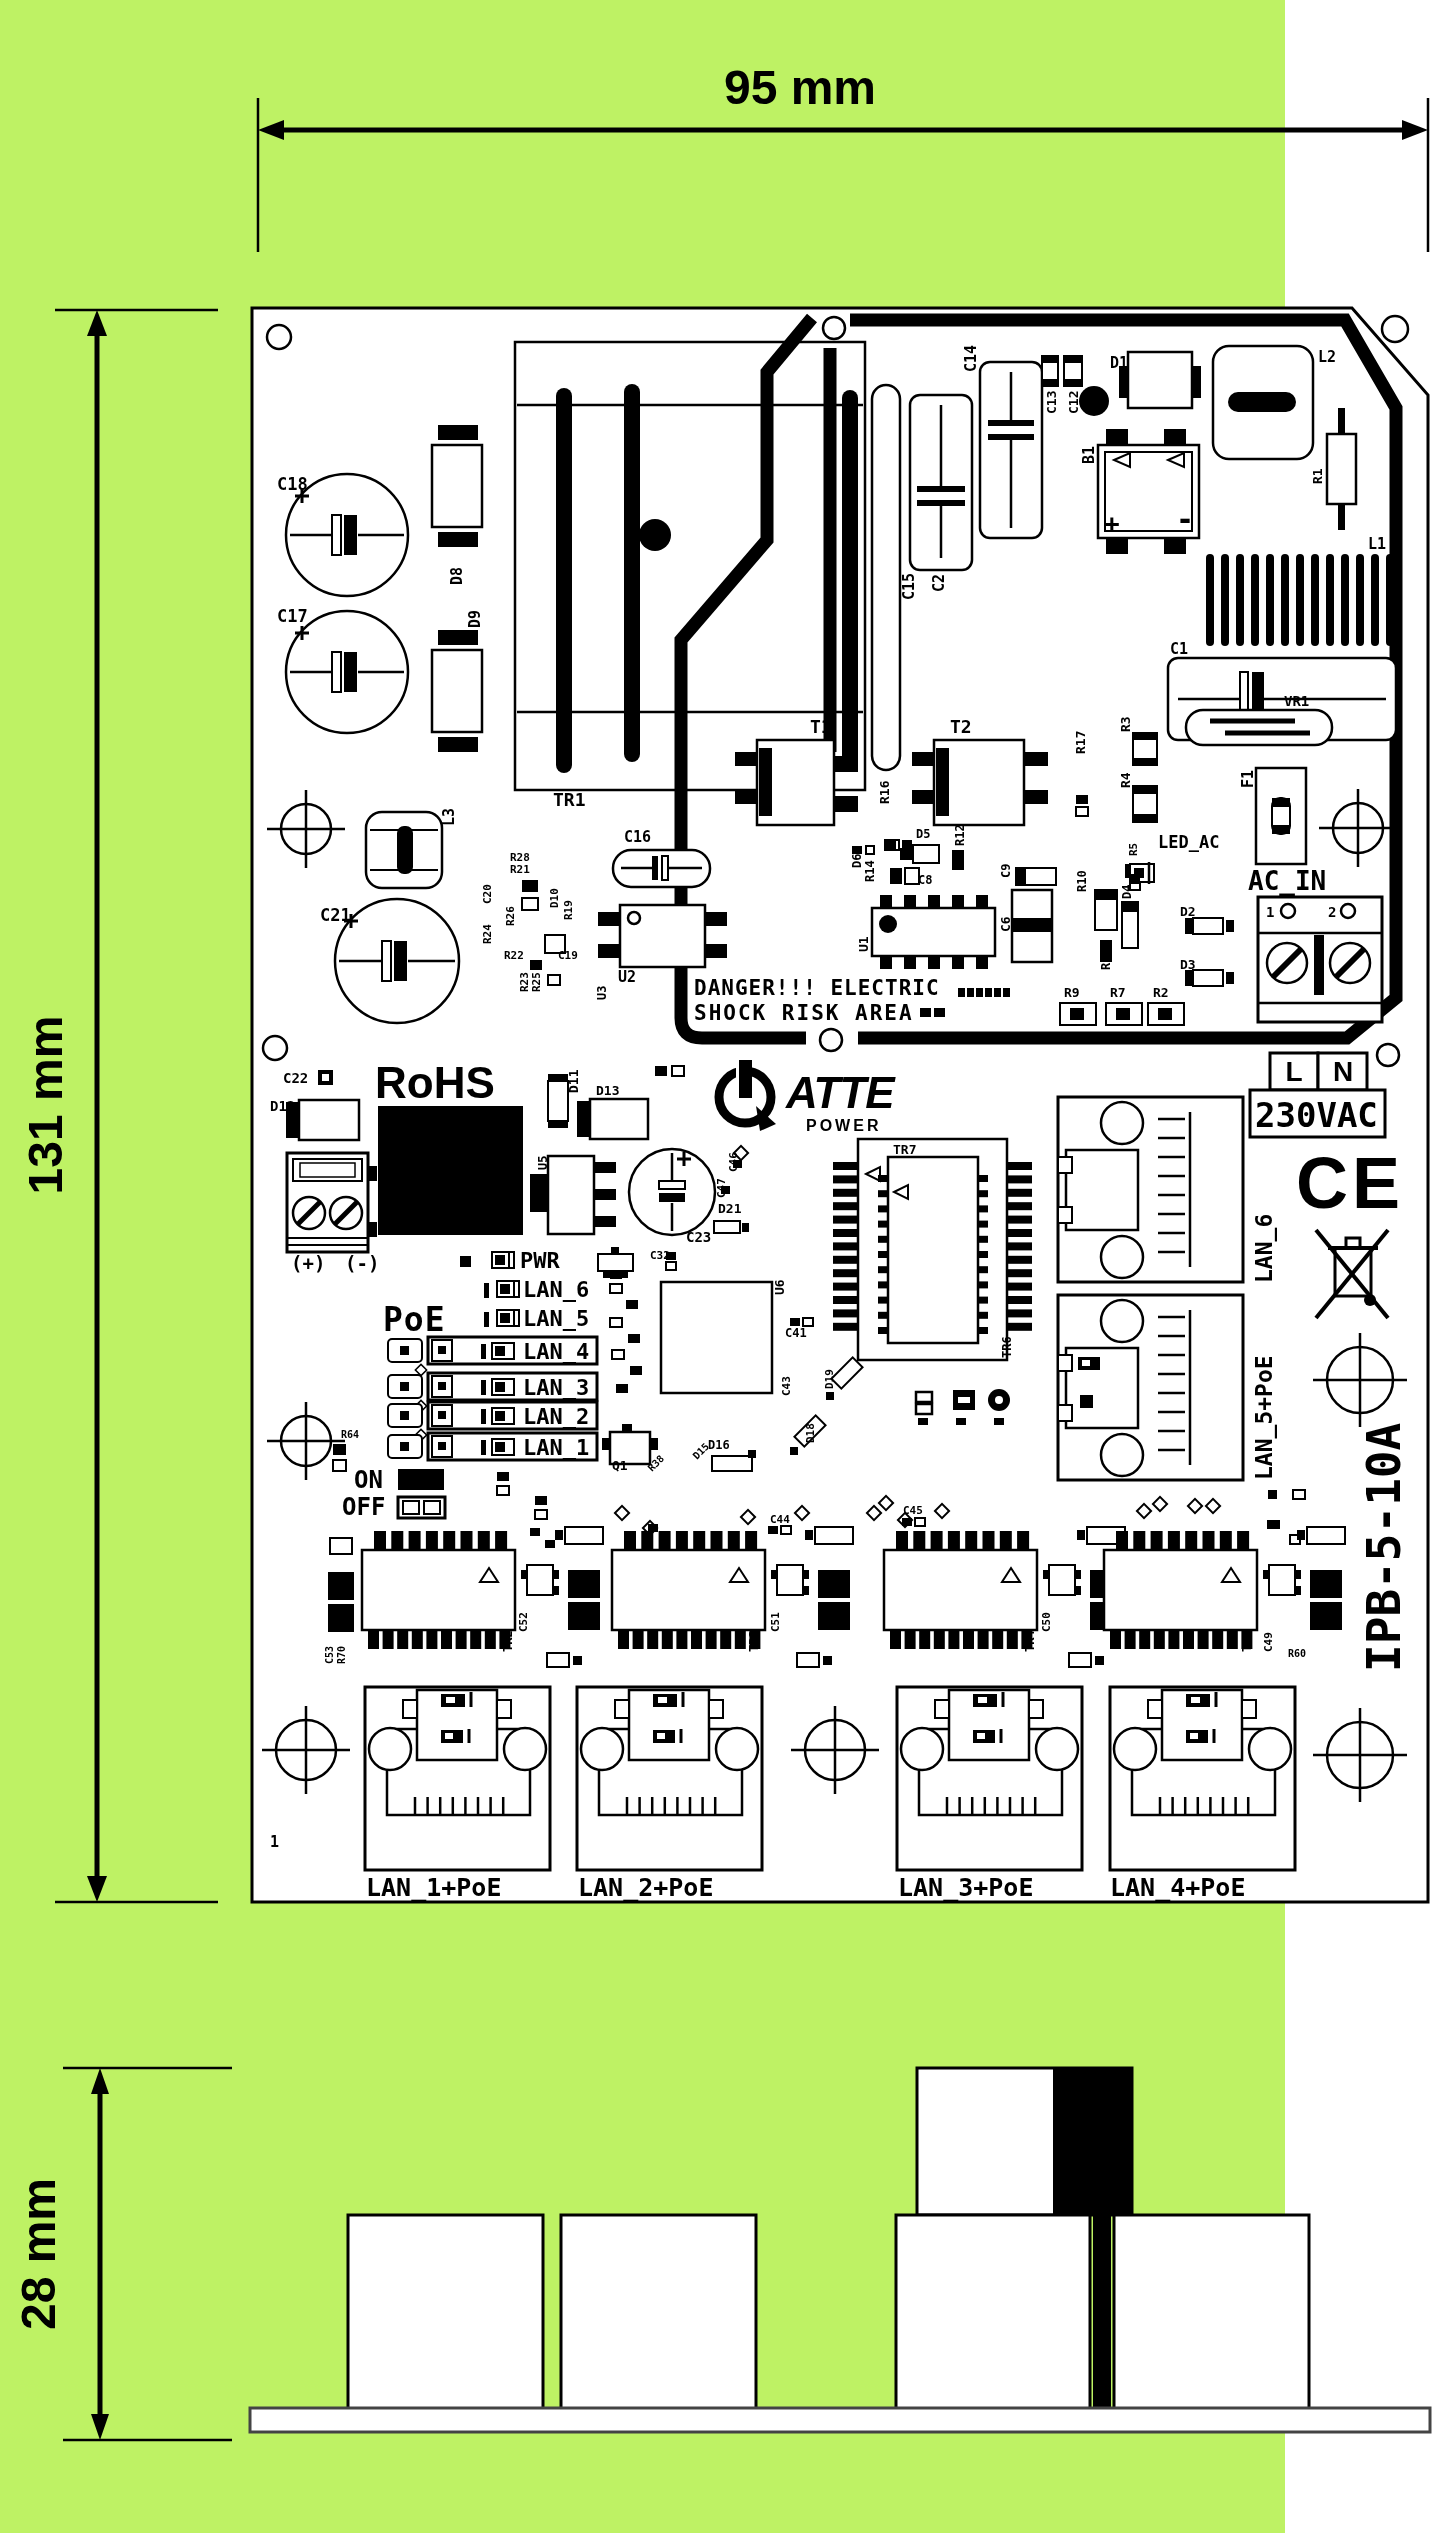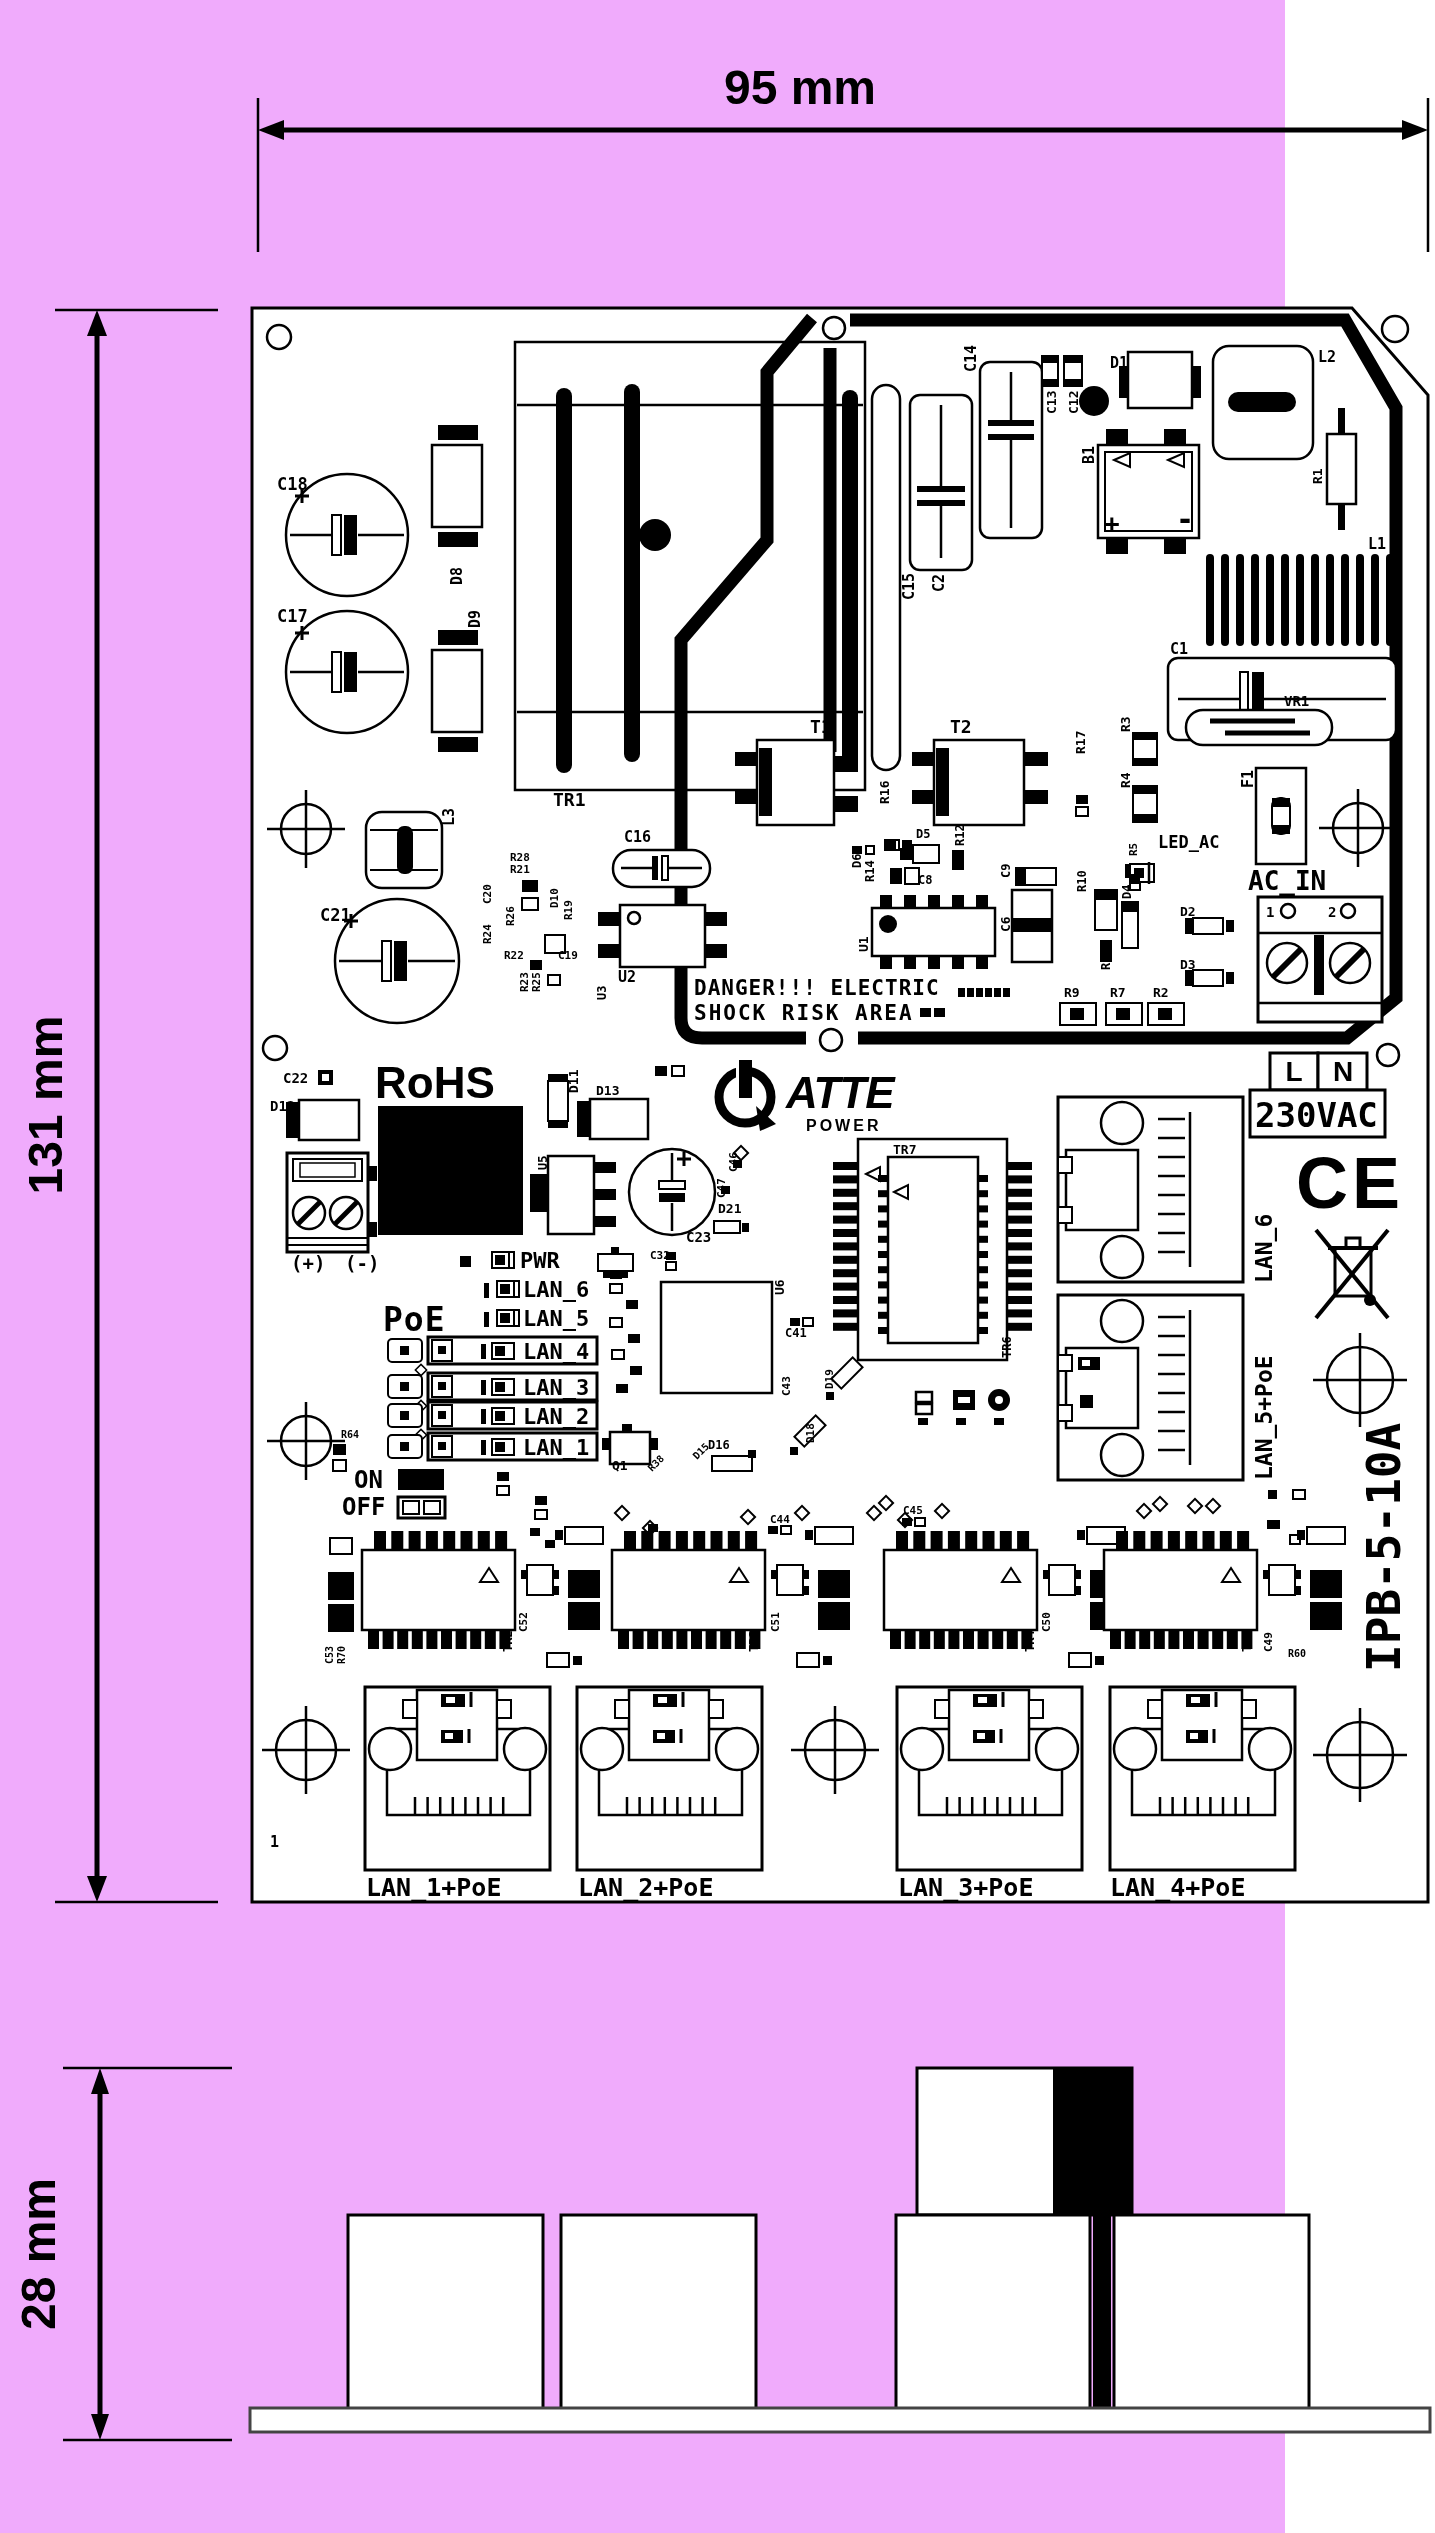--- a/index.html
+++ b/index.html
@@ -1,16 +1,16 @@
 <!DOCTYPE html>
 <html><head>
 <meta charset="utf-8">
 <style>
   html,body{margin:0;padding:0;background:#fff;}
-  #stage{width:1285px;height:2533px;position:relative;background:#f0abfc;}
+  #stage{width:1285px;height:2533px;position:relative;background:#bef264;}
   svg{display:block;}
   text{fill:#000;}
   .dimtxt{font-family:"Liberation Sans",sans-serif;font-weight:bold;font-size:48px;}
 </style>
 </head>
 <body>
 
 <div id="stage">
 <svg id="pcb" width="1435" height="2533" viewBox="0 0 1435 2533" xmlns="http://www.w3.org/2000/svg">
 

